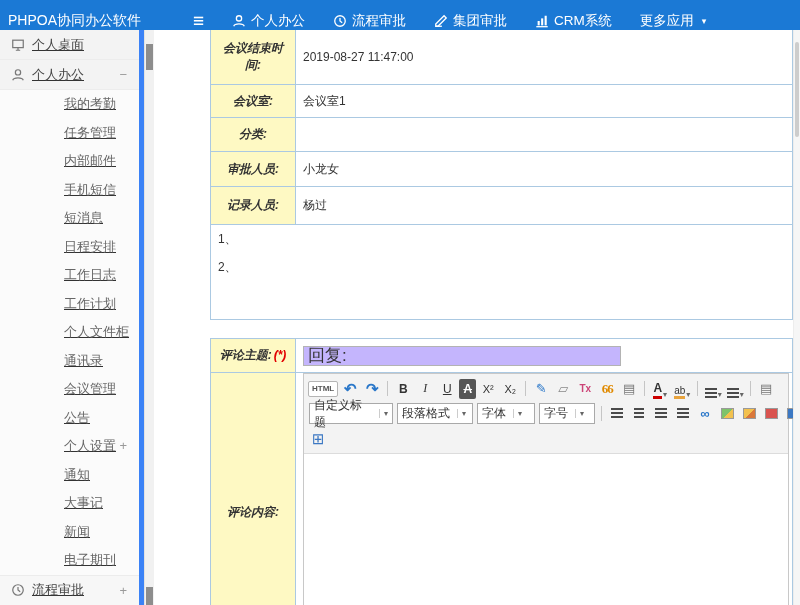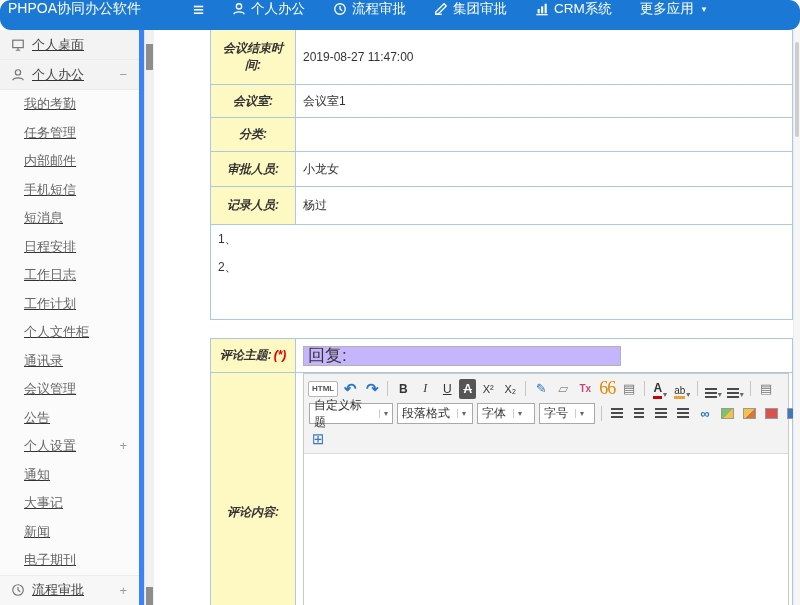--- a/index.html
+++ b/index.html
@@ -5,21 +5,21 @@
   * { box-sizing: border-box; margin: 0; padding: 0; }
   html,body { width: 800px; height: 605px; }
   body {
     position: relative; overflow: hidden; background: #fff;
     font-family: "Liberation Sans", sans-serif; color: #333;
   }
 
   
   .topbar {
     position: absolute; top: 0; left: 0; right: 0; height: 30px;
-    background: #1b79d5; color: #fff; display: flex; align-items: flex-start; border-radius: 11px;
+    background: #1b79d5; color: #fff; display: flex; align-items: flex-end;
   }
   .brand { margin-left: 8px; font-size: 14px; white-space: nowrap; }
   .hamburger { margin-left: 52px; font-size: 19px; line-height: 1; cursor: pointer; font-weight: bold; }
   .nav { display: flex; align-items: center; margin-left: 28px; }
   .nav-item { display: flex; align-items: center; gap: 5px; margin-right: 28px; font-size: 13.5px; cursor: pointer; white-space: nowrap; }
   .nav-item svg { display: block; }
   .caret { font-size: 9px; margin-left: 3px; }
 
   
   .sidebar {
@@ -27,22 +27,22 @@
     background: #fbfbfb; border-right: 5px solid #3b82f6; overflow: hidden; text-decoration: underline;
   }
   .side-head {
     height: 30px; display: flex; align-items: center; gap: 7px; padding-left: 11px;
     font-size: 13px; color: #444; background: #f3f3f3; border-bottom: 1px solid #ececec;
     position: relative; cursor: pointer;
   }
   .side-head svg { color: #777; }
   .side-head .toggle, .side-item .toggle { position: absolute; right: 12px; color: #999; font-size: 13px; }
   .side-item {
-    height: 28.5px; line-height: 28.5px; padding-left: 24px;
-    font-size: 13px; color: #666; position: relative; cursor: pointer; white-space: nowrap;
+    height: 28.5px; line-height: 28.5px; padding-left: 48px;
+    font-size: 13px; color: #666; position: relative; cursor: pointer; white-space: nowrap; margin-left: 16px;
   }
   .side-head.workflow { border-top: 1px solid #ececec; border-bottom: none; background: #f7f7f7; }
 
   .side-scroll {
     position: absolute; top: 30px; left: 144px; width: 10px; bottom: 0;
     background: #f1f1f1; border-left: 1px solid #e2e2e2;
   }
   .side-scroll .thumb-top { position: absolute; top: 14px; left: 1px; right: 1px; height: 26px; background: #8d8d8d; }
   .side-scroll .thumb-bottom { position: absolute; bottom: 0; left: 1px; right: 1px; height: 18px; background: #8d8d8d; }
 
@@ -78,21 +78,21 @@
   .src-btn { font-size: 8px; font-weight: bold; color: #555; border: 1px solid #b5b5b5; background: #fff; height: 16px; padding: 0 3px; }
   .arrow { color: #2a77c9; font-size: 15px; font-weight: bold; }
   .b { font-weight: bold; }
   .i { font-style: italic; font-family: "Liberation Serif", serif; }
   .u { text-decoration: underline; }
   .strike { text-decoration: line-through; font-weight: bold; background: #555; color: #fff; min-width: 17px; }
   .small { font-size: 11px; }
   .painter { color: #2a77c9; font-size: 13px; }
   .eraser { color: #888; font-size: 13px; }
   .clearfmt { color: #cc4477; font-size: 10px; font-weight: bold; }
-  .quote { color: #e08a00; font-weight: normal; font-family: "Liberation Serif", serif; font-size: 18px; letter-spacing: -1px; }
+  .quote { color: #e08a00; font-weight: bold; font-family: "Liberation Serif", serif; font-size: 13px; letter-spacing: -1px; }
   .page { color: #777; font-size: 13px; }
   .fc { display: inline-flex; align-items: flex-end; gap: 1px; }
   .fc .glyph { font-weight: bold; border-bottom: 3px solid #cc0000; line-height: 1.1; }
   .fc .glyph.hl { border-bottom-color: #e8a33d; font-size: 10px; font-weight: normal; }
   .fc .mini-caret { font-size: 8px; color: #666; }
   .lines { width: 12px; height: 11px; background: repeating-linear-gradient(to bottom, #4a4a4a 0 2px, rgba(0,0,0,0) 2px 4px); }
   .lines.short { width: 10px; }
   .link-glyph { color: #2a77c9; font-size: 13px; font-weight: bold; }
   .mini-img { width: 13px; height: 11px; border: 1px solid #999; background: linear-gradient(135deg, #7ec36a 55%, #f2c14e 55%); }
   .mini-img2 { width: 13px; height: 11px; border: 1px solid #999; background: linear-gradient(135deg, #f2c14e 55%, #d9773a 55%); }

